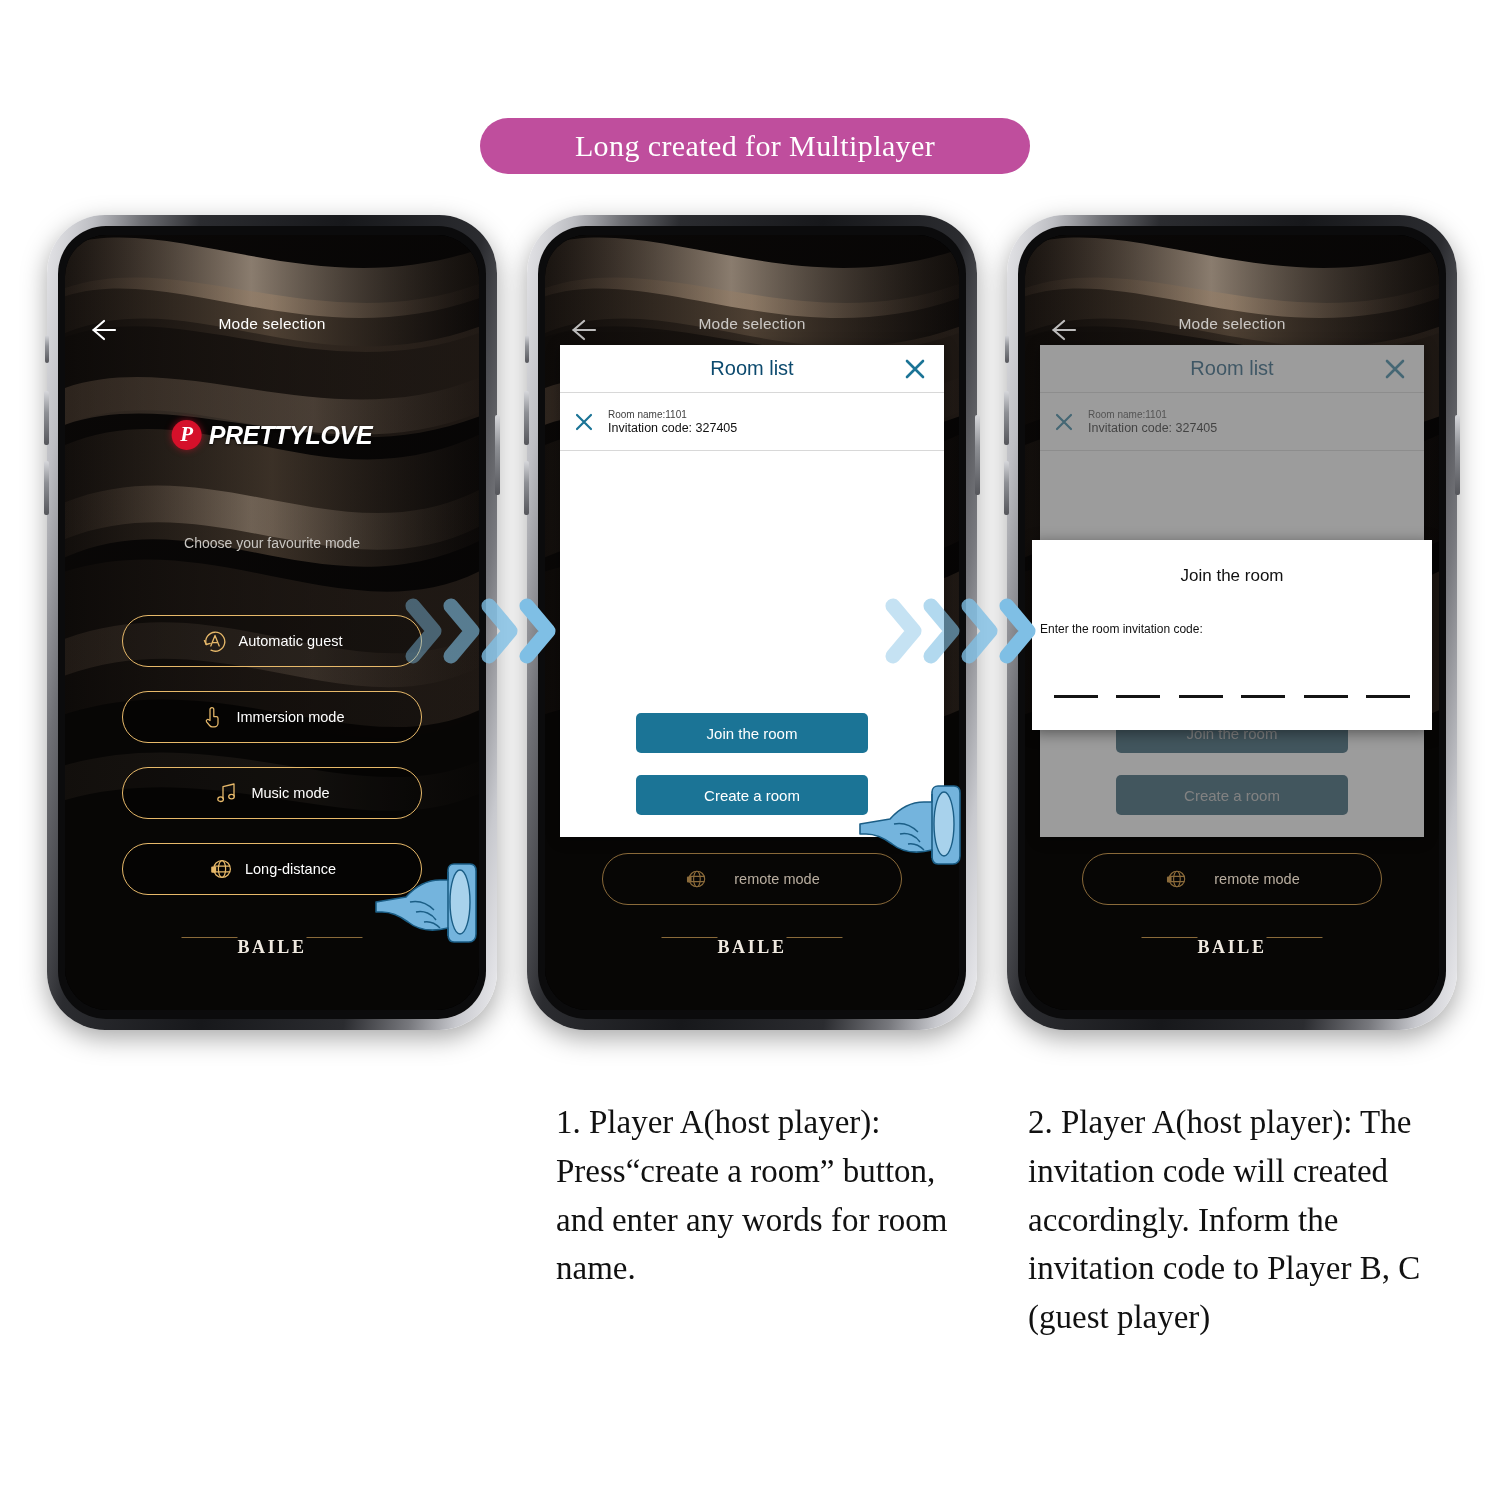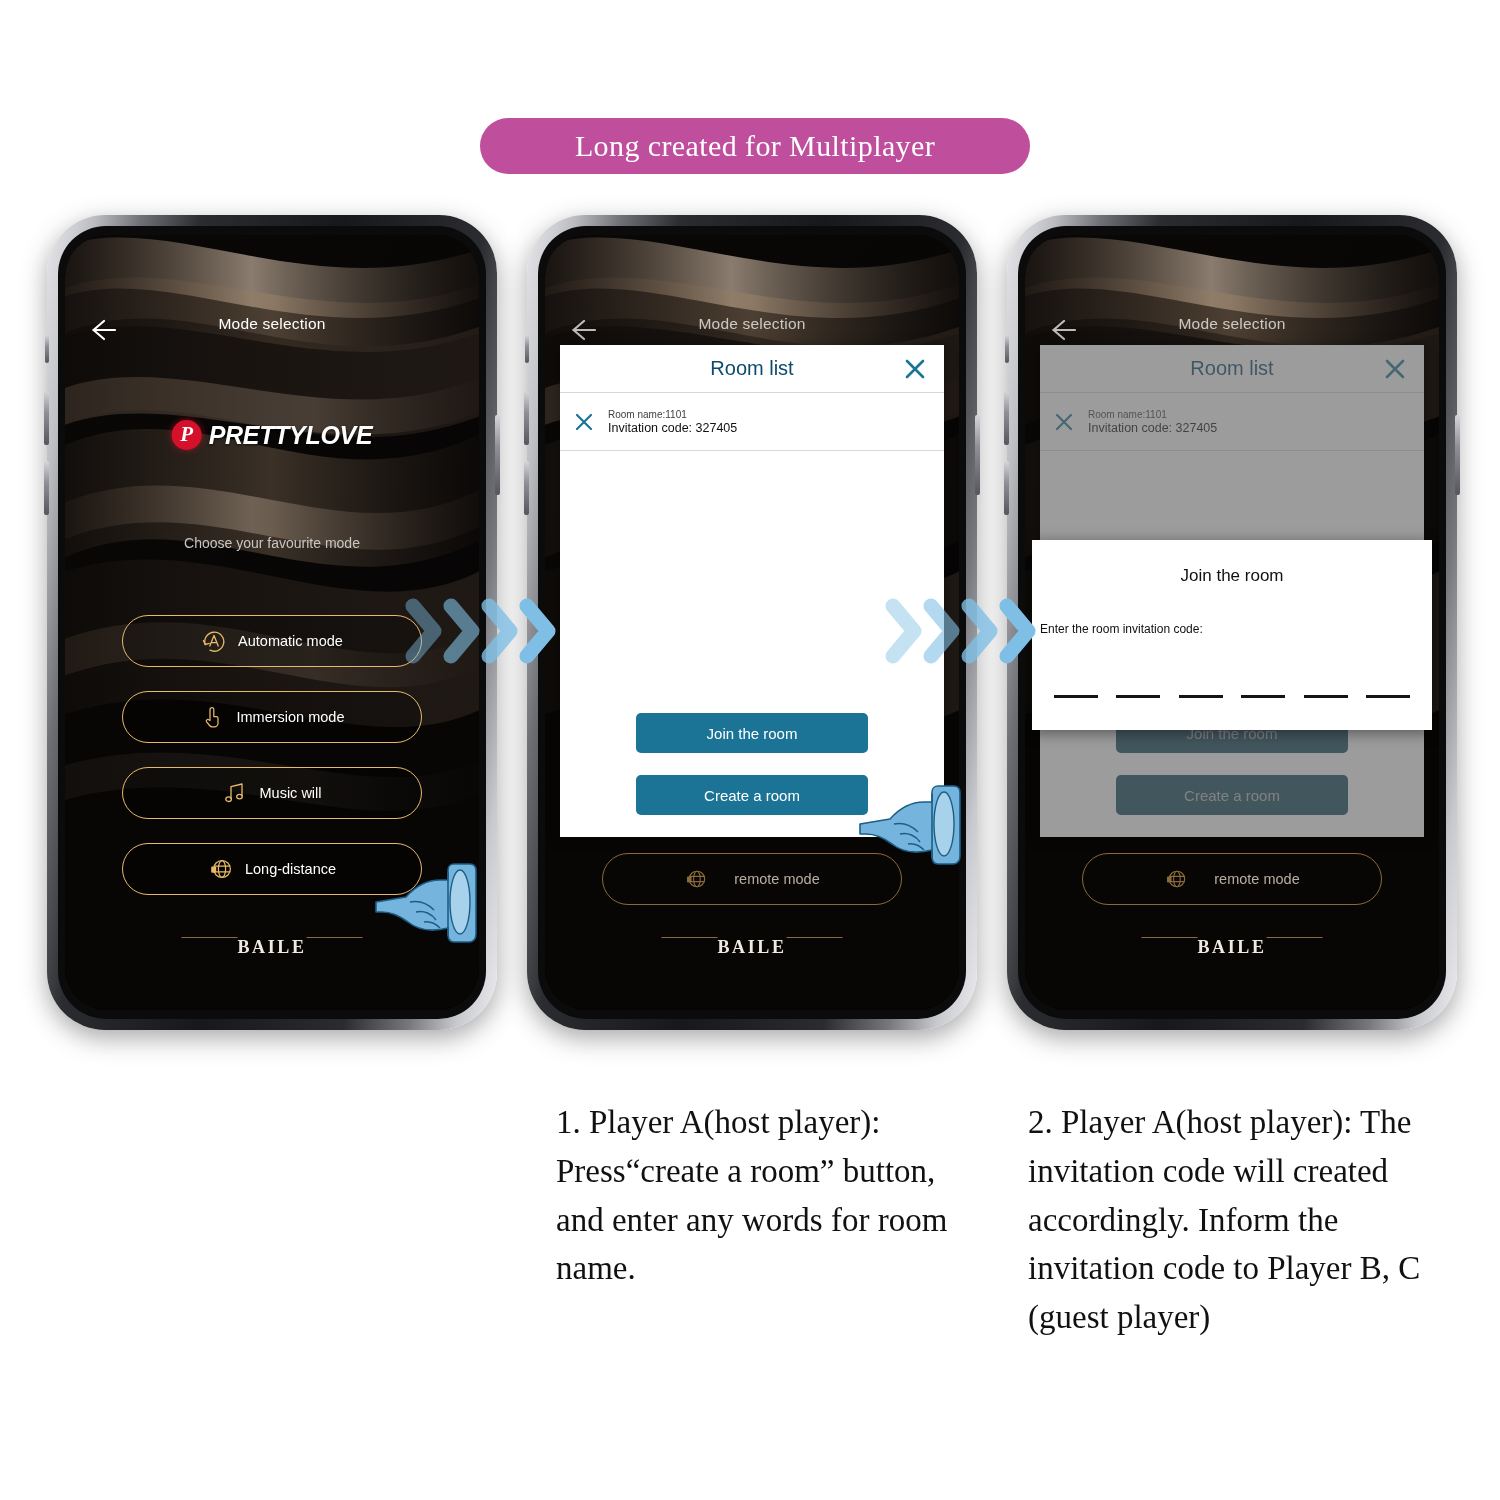--- a/index.html
+++ b/index.html
@@ -307,21 +307,21 @@
         <div class="mode-list">
 
           <div class="mode-btn">
             <span class="mi">
               <svg viewBox="0 0 26 26">
                   <path d="M4.2,16.5 A9.5,9.5 0 1,1 9,22.2" fill="none" stroke="#e7b96a" stroke-width="1.3" stroke-linecap="round"></path>
                   <path d="M4.2,16.5 L2.4,12.6 M4.2,16.5 L8.2,15.4" stroke="#e7b96a" stroke-width="1.3" stroke-linecap="round"></path>
                 <path d="M8.8,18 L13,7.4 L17.2,18 M10.4,14.6 L15.6,14.6" fill="none" stroke="#e7b96a" stroke-width="1.3" stroke-linecap="round" stroke-linejoin="round"></path>
                 </svg>
             </span>
-            <span>Automatic mode</span>
+            <span>Automatic guest</span>
           </div>
 
           <div class="mode-btn">
             <span class="mi">
               <svg viewBox="0 0 26 26">
                   <path d="M10,16.5 L10,5.6 a1.9,1.9 0 0 1 3.8,0 L13.8,12.6
                 L16.4,12.6 a1.6,1.6 0 0 1 1.6,1.6 L18,19.2 a3.6,3.6 0 0 1 -3.6,3.6 L12.2,22.8
                 a3.4,3.4 0 0 1 -2.6,-1.3 L6.6,17.8 a1.5,1.5 0 0 1 2.2,-2 Z" fill="none" stroke="#e7b96a" stroke-width="1.25" stroke-linejoin="round"></path>
                 </svg>
             </span>
@@ -329,21 +329,21 @@
           </div>
 
           <div class="mode-btn">
             <span class="mi">
               <svg viewBox="0 0 26 26">
                   <path d="M9,19 L9,6.6 L20,4 L20,16.4" fill="none" stroke="#e7b96a" stroke-width="1.3" stroke-linejoin="round"></path>
                   <ellipse cx="6.6" cy="19.2" rx="2.8" ry="2.3" fill="none" stroke="#e7b96a" stroke-width="1.3"></ellipse>
                   <ellipse cx="17.5" cy="16.6" rx="2.8" ry="2.3" fill="none" stroke="#e7b96a" stroke-width="1.3"></ellipse>
                 </svg>
             </span>
-            <span>Music will</span>
+            <span>Music mode</span>
           </div>
 
           <div class="mode-btn">
             <span class="mi">
               <svg viewBox="0 0 26 26">
                   <circle cx="14" cy="13" r="8.4" fill="none" stroke="#e7b96a" stroke-width="1.25"></circle>
                 <ellipse cx="14" cy="13" rx="3.6" ry="8.4" fill="none" stroke="#e7b96a" stroke-width="1.25"></ellipse>
                 <path d="M5.8,10.2 L22.2,10.2 M5.8,15.8 L22.2,15.8" stroke="#e7b96a" stroke-width="1.25"></path>
                 <rect x="3.2" y="10.4" width="5" height="6.4" rx="1" fill="#e7b96a"></rect>
                 </svg>

